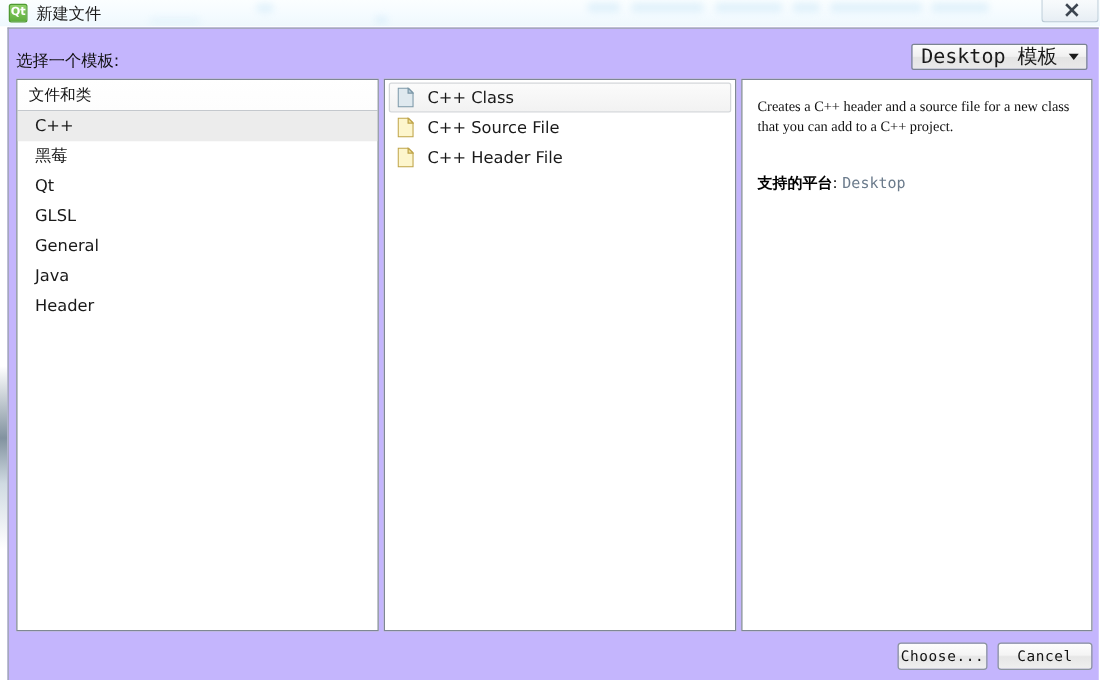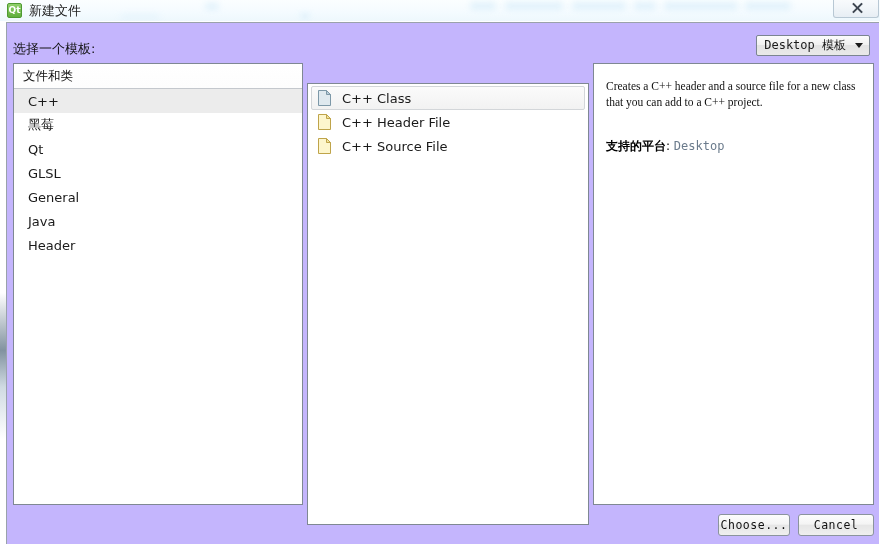--- a/index.html
+++ b/index.html
@@ -131,21 +131,21 @@
     right: 9px; top: 12px;
     height: 21px;
     box-sizing: border-box;
     border: 1px solid #7b8591;
     border-radius: 2px;
     background: linear-gradient(180deg,#fcfcfc 0%, #f0f0f0 48%, #e3e3e3 50%, #e9e9e9 100%);
     display: flex;
     align-items: center;
     padding: 0 6px 0 7px;
     font-family: "DejaVu Sans Mono", monospace;
-    font-size: 12px;
+    font-size: 16px;
     color: #1a1a1a;
     white-space: nowrap;
   }
   .combo-label { font-family: "DejaVu Sans Mono", "Liberation Mono", monospace; }
   .combo-arrow {
     margin-left: 9px;
     width: 0; height: 0;
     border-left: 4px solid transparent;
     border-right: 4px solid transparent;
     border-top: 5px solid #1a1a1a;
@@ -154,21 +154,21 @@
   
   .panel {
     position: absolute;
     top: 40px;
     background: #ffffff;
     border: 1px solid #7f8893;
     box-sizing: border-box;
     overflow: hidden;
   }
   #panel-categories { left: 6px;   width: 290px; height: 442px; }
-  #panel-templates  { left: 300px; width: 282px; height: 442px; margin-top: 20px; }
+  #panel-templates  { left: 300px; width: 282px; height: 442px; }
   #panel-details    { left: 586px; width: 281px; height: 442px; }
 
   .panel-header {
     height: 25px;
     background: linear-gradient(180deg,#ffffff 0%, #fdfdfd 100%);
     border-bottom: 1px solid #c4c8cd;
     display: flex;
     align-items: center;
     padding-left: 9px;
     box-sizing: border-box;
@@ -340,31 +340,31 @@
           <span>C++ Class</span>
         </div>
 
         <div class="tpl-item">
           <span class="file-icon">
             <svg width="13" height="16" viewBox="0 0 13 16">
               <path d="M0.5 0.5 H8.5 L12.5 4.5 V15.5 H0.5 Z" fill="#fdf6cd" stroke="#bfa44a" stroke-width="1"></path>
               <path d="M8.5 0.5 V4.5 H12.5 Z" fill="#f0e39a" stroke="#bfa44a" stroke-width="1"></path>
             </svg>
           </span>
-          <span>C++ Header File</span>
+          <span>C++ Source File</span>
         </div>
 
         <div class="tpl-item">
           <span class="file-icon">
             <svg width="13" height="16" viewBox="0 0 13 16">
               <path d="M0.5 0.5 H8.5 L12.5 4.5 V15.5 H0.5 Z" fill="#fdf6cd" stroke="#bfa44a" stroke-width="1"></path>
               <path d="M8.5 0.5 V4.5 H12.5 Z" fill="#f0e39a" stroke="#bfa44a" stroke-width="1"></path>
             </svg>
           </span>
-          <span>C++ Source File</span>
+          <span>C++ Header File</span>
         </div>
 
       </div>
     </div>
 
     <div class="panel" id="panel-details">
       <div class="details-body">
         <div class="details-desc">Creates a C++ header and a source file for a new class that you can add to a C++ project.</div>
         <div class="details-platform">
           <span class="platform-label">支持的平台</span><span class="platform-colon">: </span><span class="platform-value">Desktop</span>

